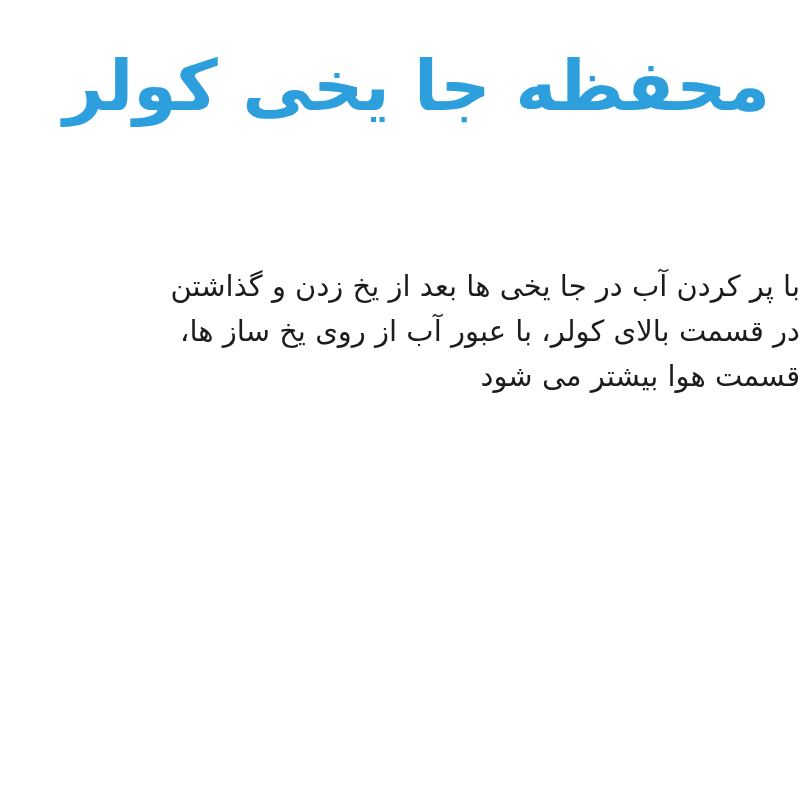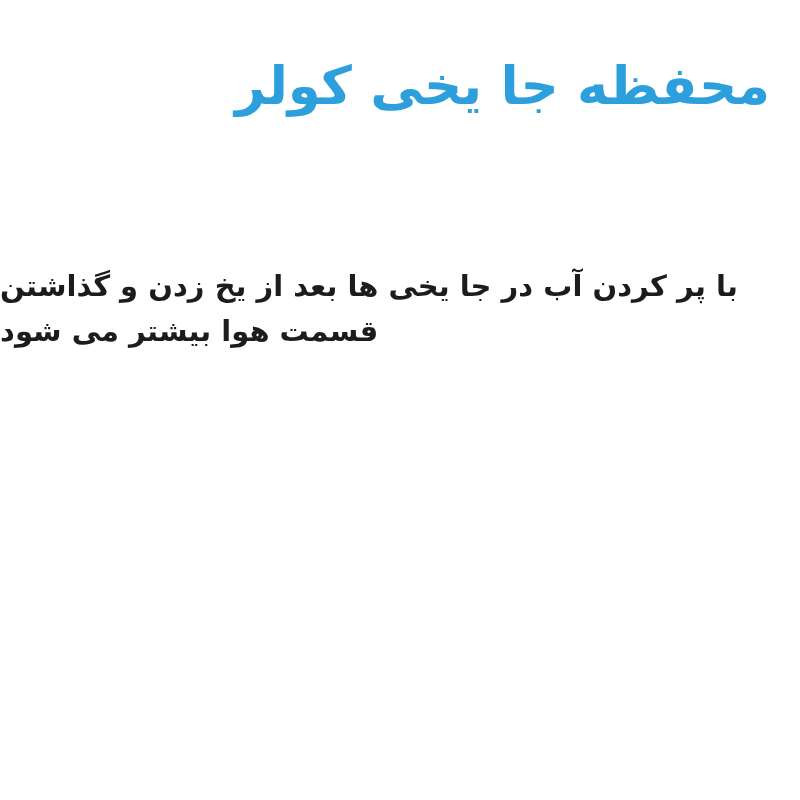--- a/index.html
+++ b/index.html
@@ -1,34 +1,35 @@
 <!DOCTYPE html>
 <html><head>
 <meta charset="utf-8">
 <style>
   html,body{margin:0;padding:0;background:#fff;}
   .canvas{position:relative;width:800px;height:800px;background:#ffffff;overflow:hidden;
           font-family:"DejaVu Sans",sans-serif;}
   
-  .title{position:absolute;top:46px;right:30px;font-size:53px;line-height:80px;
+  .title{position:absolute;top:46px;right:30px;font-size:70px;line-height:80px;
          font-weight:600;direction:rtl;white-space:nowrap;}
-  .desc{position:absolute;top:264px;left:0;right:0;text-align:left;direction:rtl;
-        color:#1c1c1c;font-size:29px;line-height:45px;font-weight:700;}
+  .desc{position:absolute;top:264px;left:0;right:0;text-align:right;direction:rtl;
+        color:#1c1c1c;font-size:29px;line-height:45px;font-weight:400;}
   
   .scene{position:absolute;left:0;top:480px;width:800px;height:320px;}
 </style>
 </head>
 <body>
 
 <div class="canvas">
 
   <div class="title" style="color: rgb(45, 159, 220);">محفظه جا یخی کولر</div>
 
   <div class="desc">
     <div>با پر کردن آب در جا یخی ها بعد از یخ زدن و گذاشتن</div>
+    <div>در قسمت بالای کولر، با عبور آب از روی یخ ساز ها،</div>
     <div>قسمت هوا بیشتر می شود</div>
   </div>
 
   <div class="scene">
 
     
 
     
     
 

